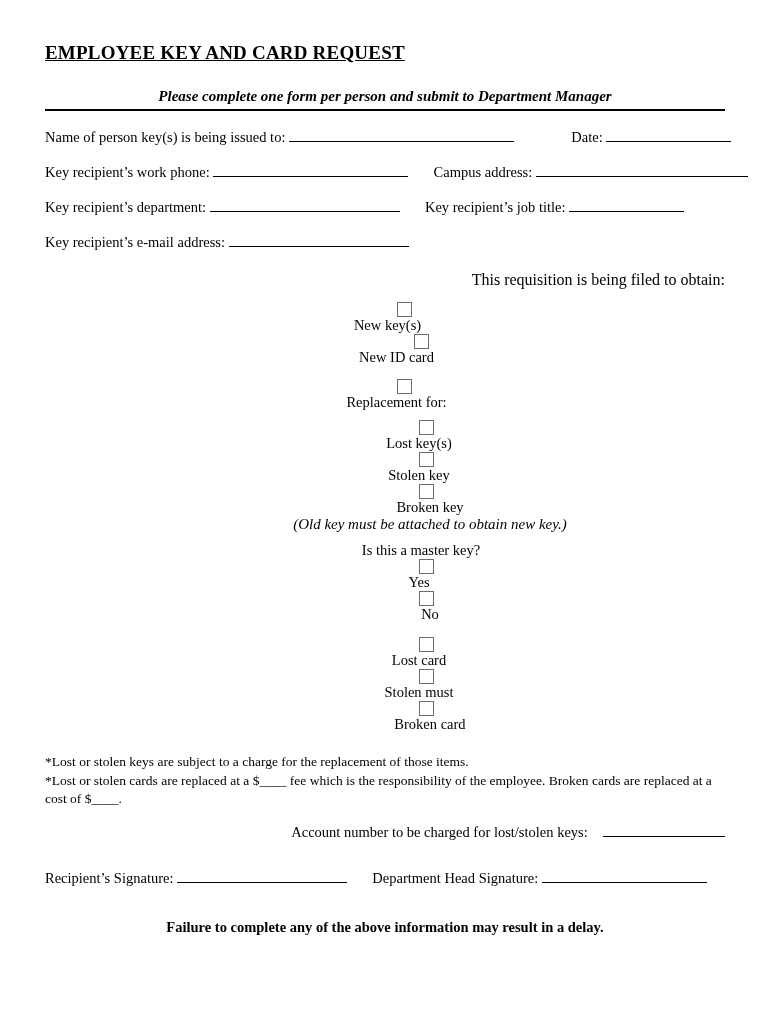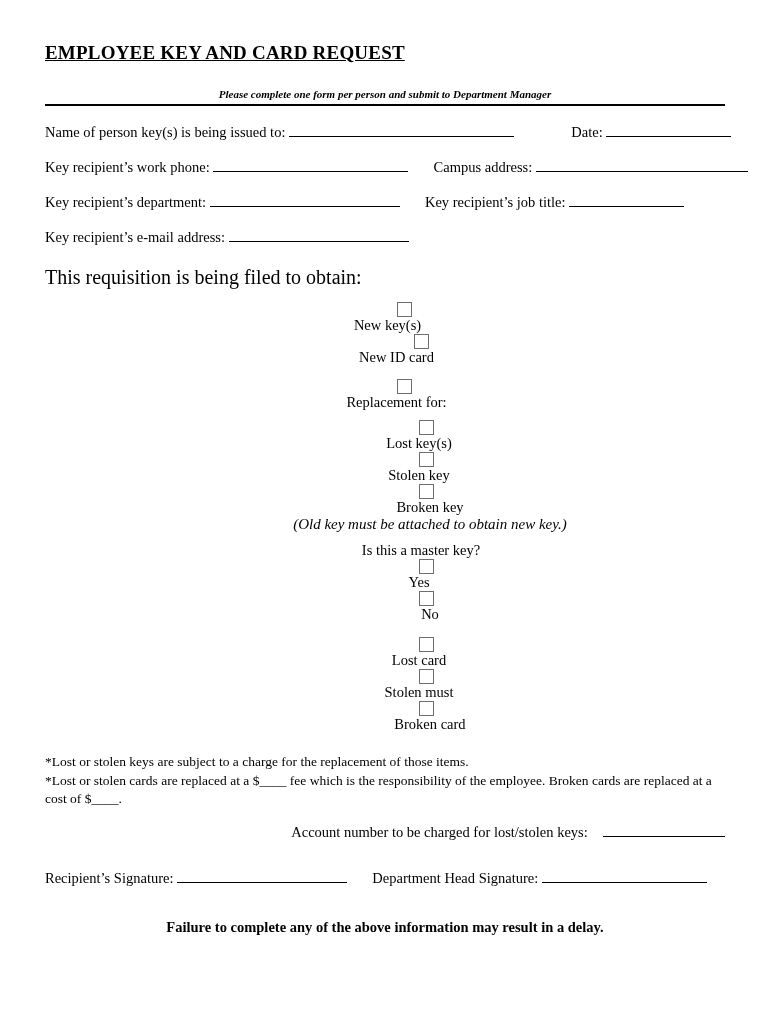--- a/index.html
+++ b/index.html
@@ -33,21 +33,21 @@
     font-weight: bold;
     letter-spacing: 0.2px;
     margin: 0 0 0 0;
     padding-bottom: 2px;
   }
   .title span {
     text-decoration: underline;
   }
   .subtitle {
     text-align: center;
-    font-size: 11px;
+    font-size: 15px;
     font-style: italic;
     font-weight: bold;
     margin-top: 22px;
   }
   .rule {
     border-bottom: 2px solid #000;
     margin-top: 4px;
     margin-bottom: 0;
     width: 680px;
   }
@@ -58,22 +58,23 @@
   }
   .u {
     display: inline-block;
     border-bottom: 1px solid #000;
     vertical-align: baseline;
     height: 13px;
   }
   .gap-sm { display: inline-block; width: 18px; }
   .gap-lg { display: inline-block; width: 50px; }
   .section-label {
-    font-size: 20px;
+    font-size: 16px;
     margin-top: 20px;
+    text-align: right;
   }
   .checkline {
     font-size: 14.5px;
     margin-top: 13px;
     display: flex;
     align-items: center;
     flex-direction: column;
   }
   .indent1 { padding-left: 45px; }
   .indent2 { padding-left: 90px; }

